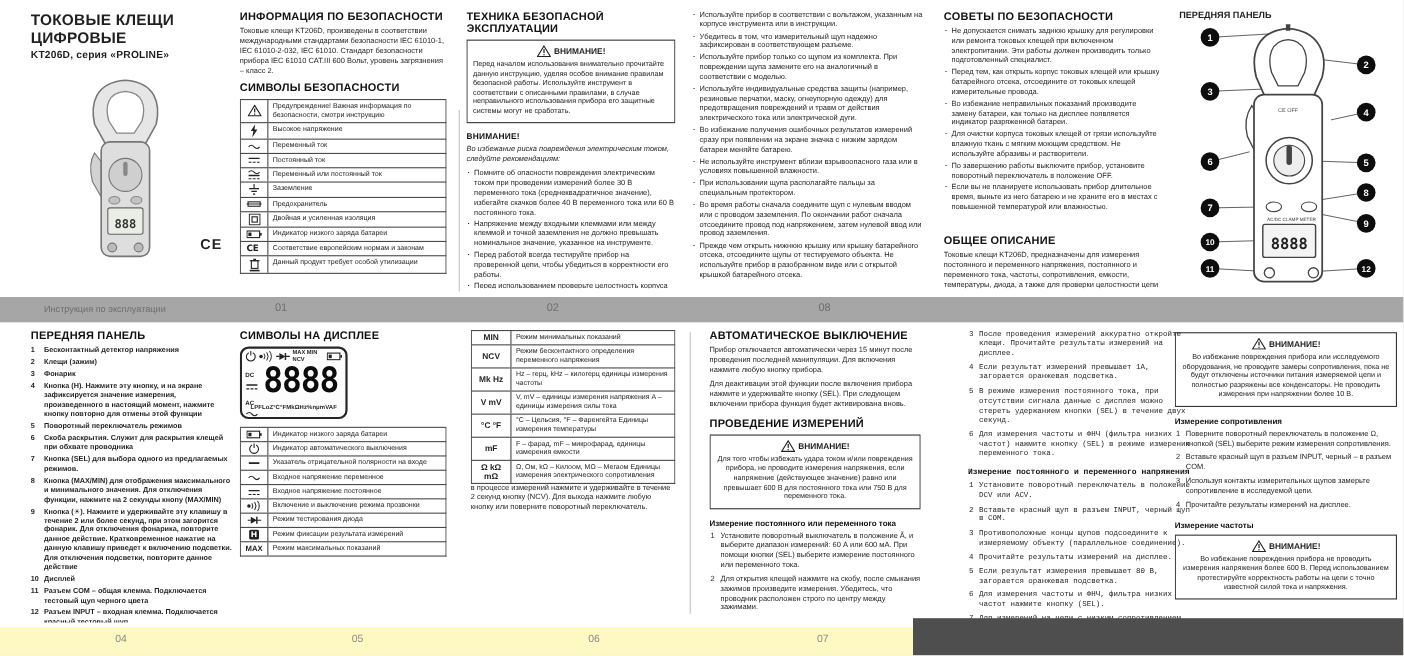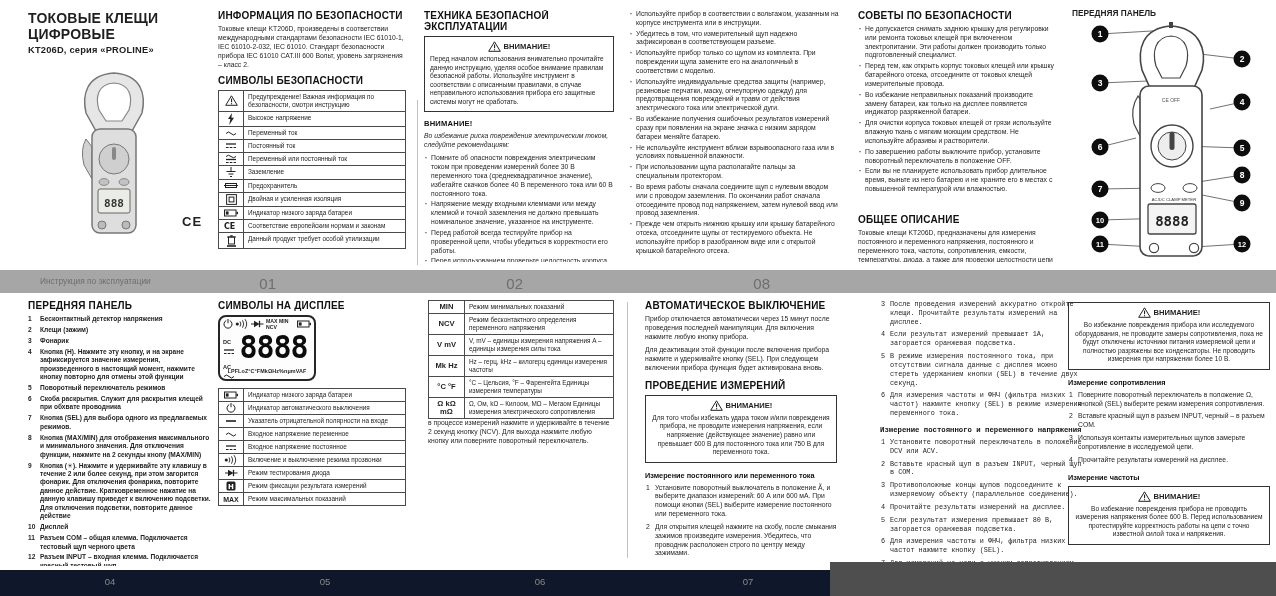--- a/index.html
+++ b/index.html
@@ -58,22 +58,22 @@
   .lcd-top .tlabels { font-size:5.2px; font-weight:bold; letter-spacing:0; }
   .lcd-mid { display:flex; }
   .lcd-left { width:13px; display:flex; flex-direction:column; justify-content:space-between; padding-top:2px; height:40px; }
   .lcd-left .sm { font-size:5.6px; font-weight:bold; line-height:1; }
   .lcd-digits { flex:1; font-family:"DejaVu Sans Mono",monospace; font-weight:bold; font-size:30px; line-height:38px; letter-spacing:-1px; text-align:center; transform:scaleY(1.06); color:#0c0c0c; }
   .lcd-units { font-size:5.4px; font-weight:bold; letter-spacing:.1px; text-align:center; }
 
   
   .band { position:absolute; left:0; top:270px; width:1276px; height:23px; background:#a6a6a6; }
   .band .blabel { position:absolute; left:40px; top:6px; font-size:8.3px; color:#6e6e6e;text-align:center; }
-  .pgnum { position:absolute; top:5px; width:26px; text-align:right; font-size:15px; color:#6e6e6e; }
-  .footer { position:absolute; left:0; top:570px; width:1276px; height:26px; background:#0f172a; }
+  .pgnum { position:absolute; top:5px; width:26px; text-align:left; font-size:10px; color:#6e6e6e; }
+  .footer { position:absolute; left:0; top:570px; width:1276px; height:26px; background:#fef9c3; }
   .fnum { position:absolute; top:6px; width:26px; text-align:center; font-size:9.5px; color:#898989; }
   .footer-dark { position:absolute; left:830px; top:562px; width:446px; height:34px; background:#4e4e4e; }
 
   .vdiv { position:absolute; width:1px; background:#c2c2c2; }
 
   svg { display:block; }
   .figure-heading { font-size:8.3px; font-weight:bold; }
 </style>
 </head>
 <body>
@@ -549,34 +549,38 @@
           <div class="sicon">MIN</div>
           <div class="slabel">Режим минимальных показаний</div>
         </div>
 
         <div class="srow">
           <div class="sicon">NCV</div>
           <div class="slabel">Режим бесконтактного определения переменного напряжения</div>
         </div>
 
         <div class="srow">
+          <div class="sicon">Mk Hz</div>
+          <div class="slabel">Hz – герц, kHz – килогерц единицы измерения частоты</div>
+        </div>
+
+        <div class="srow">
           <div class="sicon">V mV</div>
           <div class="slabel">V, mV – единицы измерения напряжения A – единицы измерения силы тока</div>
         </div>
 
         <div class="srow">
-          <div class="sicon">Mk Hz</div>
-          <div class="slabel">Hz – герц, kHz – килогерц единицы измерения частоты</div>
-        </div>
-
-        <div class="srow">
           <div class="sicon">°C °F</div>
           <div class="slabel">°C – Цельсия, °F – Фаренгейта Единицы измерения температуры</div>
         </div>
 
+        <div class="srow">
+          <div class="sicon">mF</div>
+          <div class="slabel">F – фарад, mF – микрофарад, единицы измерения емкости</div>
+        </div>
 
         <div class="srow">
           <div class="sicon">Ω kΩ mΩ</div>
           <div class="slabel">Ω, Ом, kΩ – Килоом, MΩ – Мегаом Единицы измерения электрического сопротивления</div>
         </div>
       </div>
     <p class="txt">в процессе измерений нажмите и удерживайте в течение 2 секунд кнопку (NCV). Для выхода нажмите любую кнопку или поверните поворотный переключатель.</p>
   </div>
 
   <div class="bcol" style="left:645px; width:192px;">

